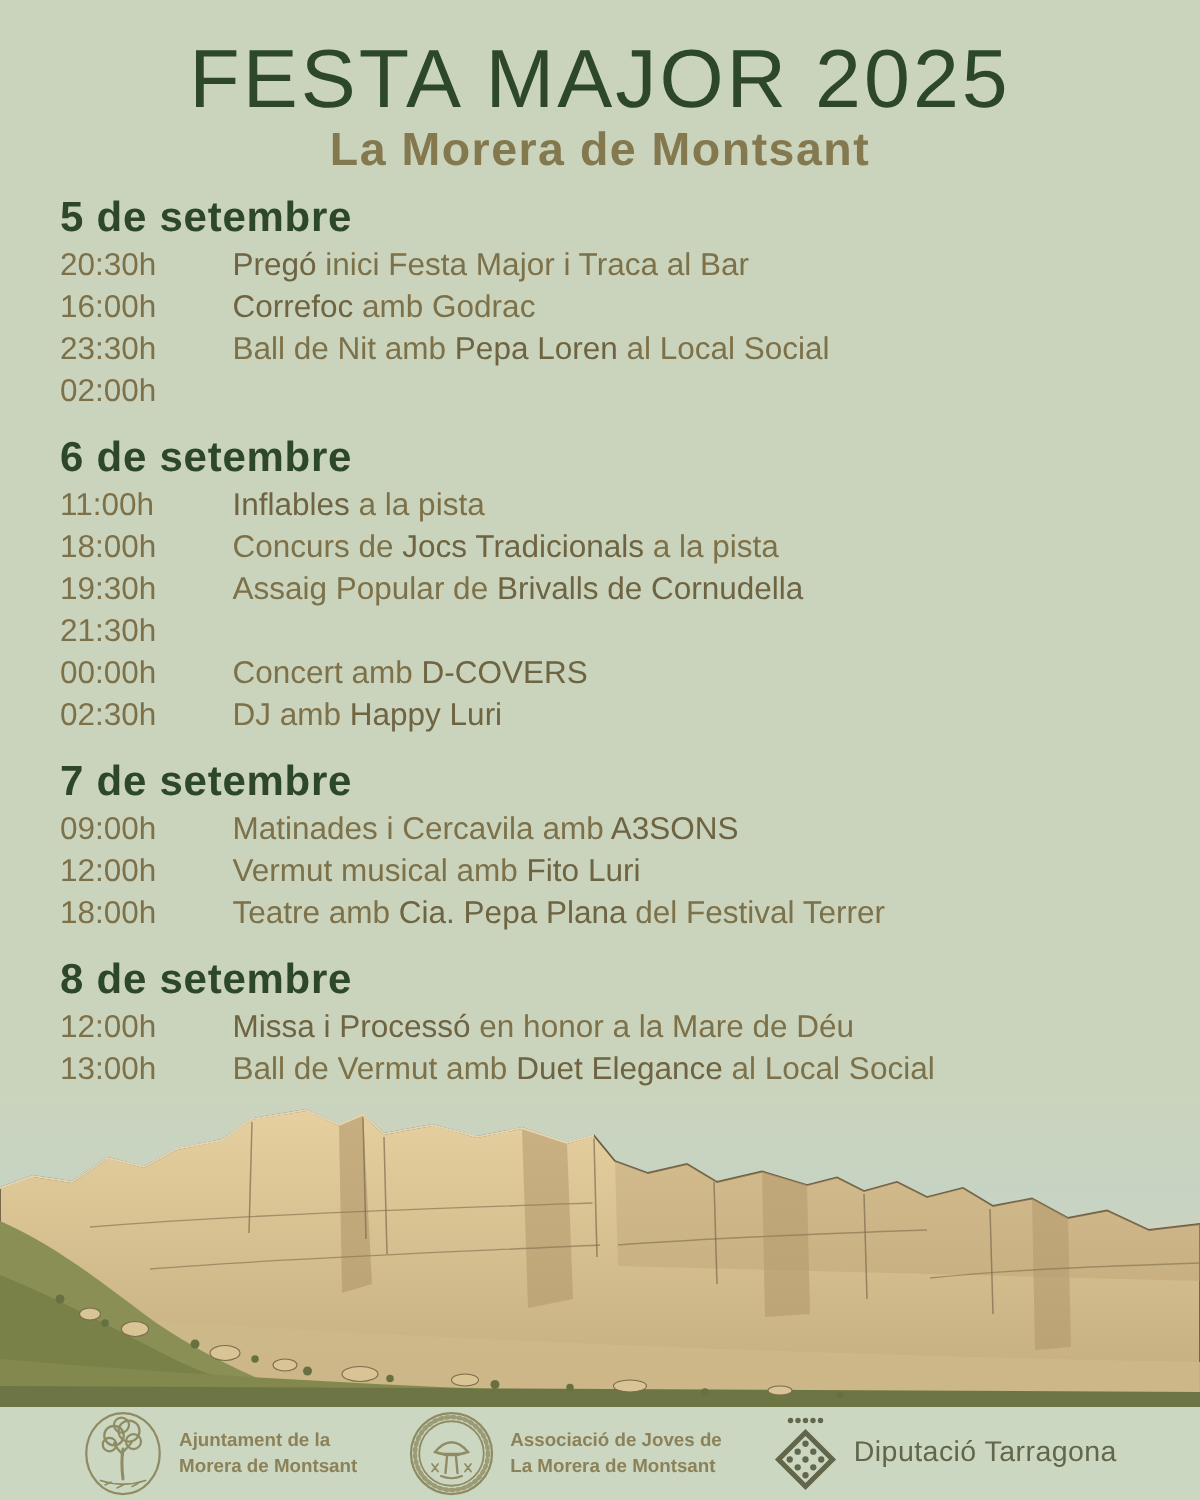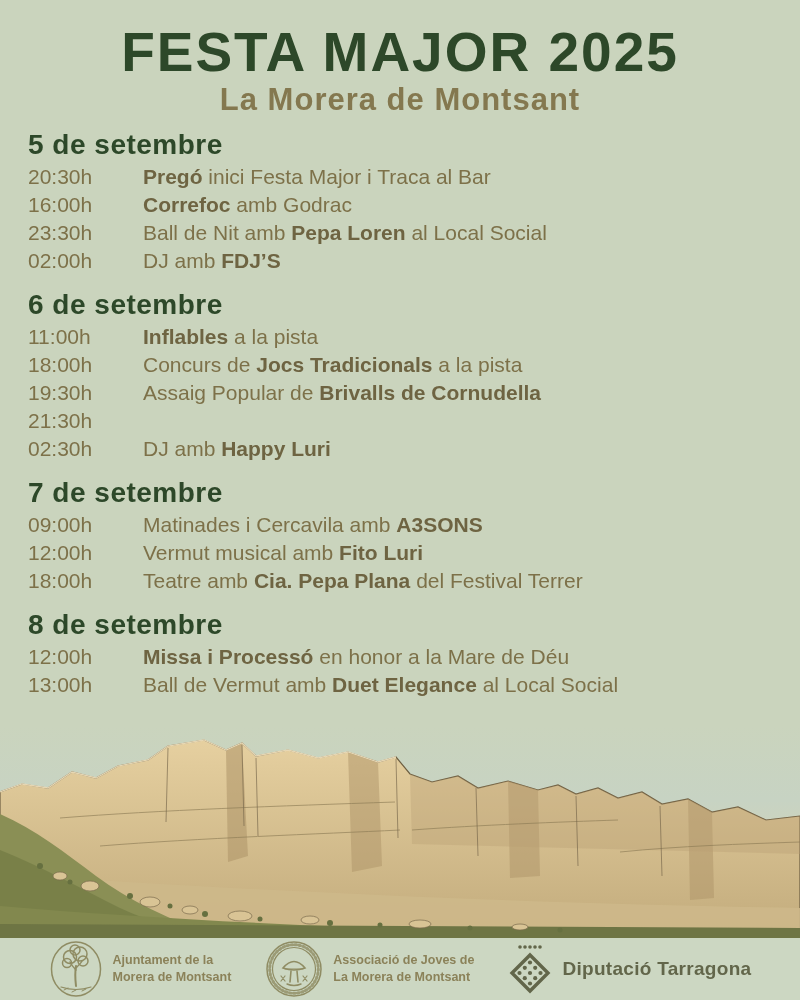--- a/index.html
+++ b/index.html
@@ -8,53 +8,53 @@
     font-family:"Liberation Sans","DejaVu Sans",sans-serif;
     background:#cad4bd;
     position:relative;
     overflow:hidden;
     color:#7d7149;
   }
   .poster { position:absolute; inset:0; }
 
   header { text-align:center; padding-top:24px; }
   h1 {
-    font-size:55px; line-height:1.02; font-weight:700;
+    font-size:55px; line-height:1.02; font-weight:400;
     letter-spacing:2px; color:#2d4829;
   }
   h2 {
     font-size:31px; line-height:1.1; font-weight:700;
     letter-spacing:1px; color:#84784f; margin-top:3px;
   }
 
-  main { margin:0 40px 0 28px; }
+  main { margin:0 40px 0 40px; }
   section h3 {
     font-size:28px; line-height:30px; font-weight:700;
     color:#2d4829; margin:13px 0 5px 0; letter-spacing:.5px;
   }
   .row { display:flex; height:28px; font-size:21px; }
   .time { width:115px; flex:0 0 115px; }
-  .desc b { font-weight:700; color:#6e6442; }
+  .desc b { font-weight:400; color:#6e6442; }
 
   .artwork {
     position:absolute; left:0; top:726; top:726px; width:800px; height:212px;
   }
   .artwork svg { display:block; width:100%; height:100%; }
 
   footer {
     position:absolute; left:0; bottom:0; width:800px; height:62px;
     background:#ccd7c2; display:flex; align-items:center;
     justify-content:center; gap:34px;
   }
   .logo-group { display:flex; align-items:center; gap:10px; }
   .logo-text {
     font-size:12.5px; font-weight:700; color:#8b8259; line-height:1.35;
     display:flex; flex-direction:column;
   }
-  .dip-label { font-size:19px; font-weight:700; color:#62664a; letter-spacing:.3px; }
+  .dip-label { font-size:19px; font-weight:400; color:#62664a; letter-spacing:.3px; }
 </style>
 </head>
 <body>
 
 <div class="poster">
 
   <header>
     <h1>FESTA MAJOR 2025</h1>
     <h2>La Morera de Montsant</h2>
   </header>
@@ -69,39 +69,42 @@
         <div class="row">
           <span class="time">16:00h</span>
           <span class="desc"><b>Correfoc</b> amb Godrac</span>
         </div>
         <div class="row">
           <span class="time">23:30h</span>
           <span class="desc">Ball de Nit amb <b>Pepa Loren</b> al Local Social</span>
         </div>
         <div class="row">
           <span class="time">02:00h</span>
-          <span class="desc">DJ amb <b>FDJ’S</b></span>
         </div>
       </section>
       <section>
         <h3>6 de setembre</h3>
         <div class="row">
           <span class="time">11:00h</span>
           <span class="desc"><b>Inflables</b> a la pista</span>
         </div>
         <div class="row">
           <span class="time">18:00h</span>
           <span class="desc">Concurs de <b>Jocs Tradicionals</b> a la pista</span>
         </div>
         <div class="row">
           <span class="time">19:30h</span>
           <span class="desc">Assaig Popular de <b>Brivalls de Cornudella</b></span>
         </div>
         <div class="row">
           <span class="time">21:30h</span>
+        </div>
+        <div class="row">
+          <span class="time">00:00h</span>
+          <span class="desc">Concert amb <b>D-COVERS</b></span>
         </div>
         <div class="row">
           <span class="time">02:30h</span>
           <span class="desc">DJ amb <b>Happy Luri</b></span>
         </div>
       </section>
       <section>
         <h3>7 de setembre</h3>
         <div class="row">
           <span class="time">09:00h</span>

